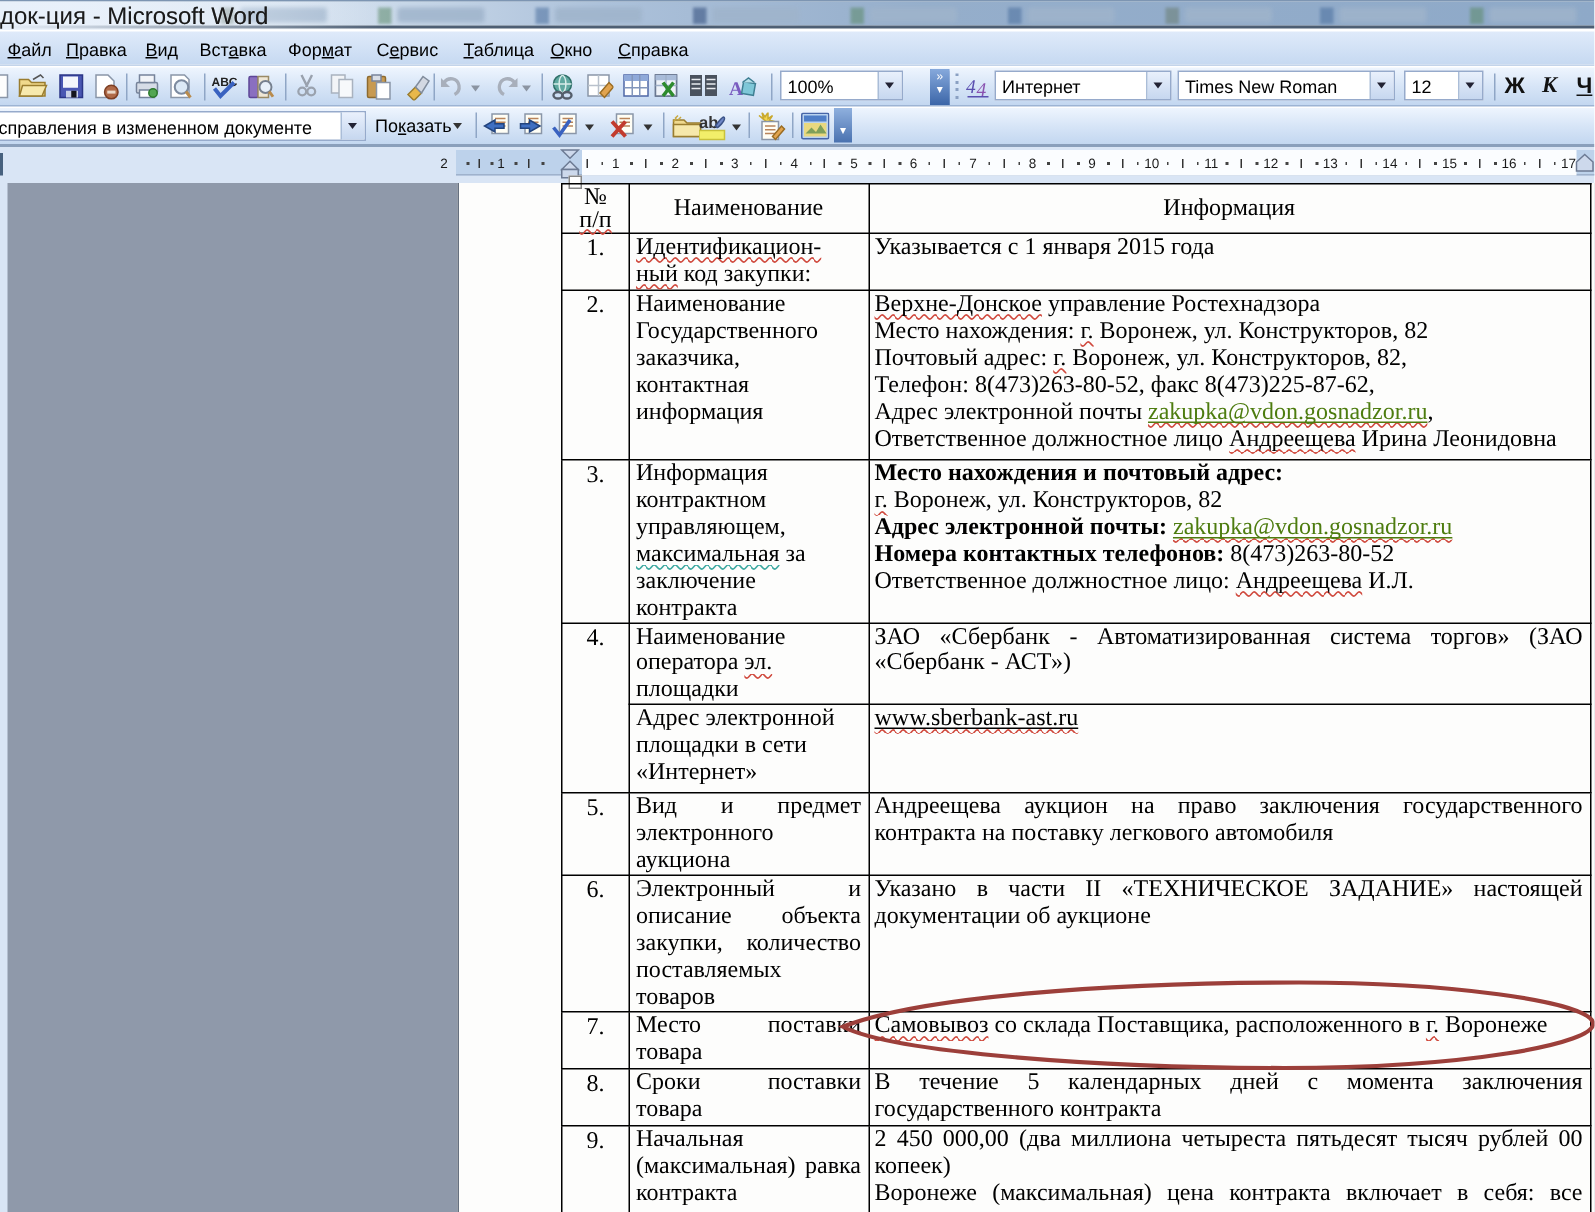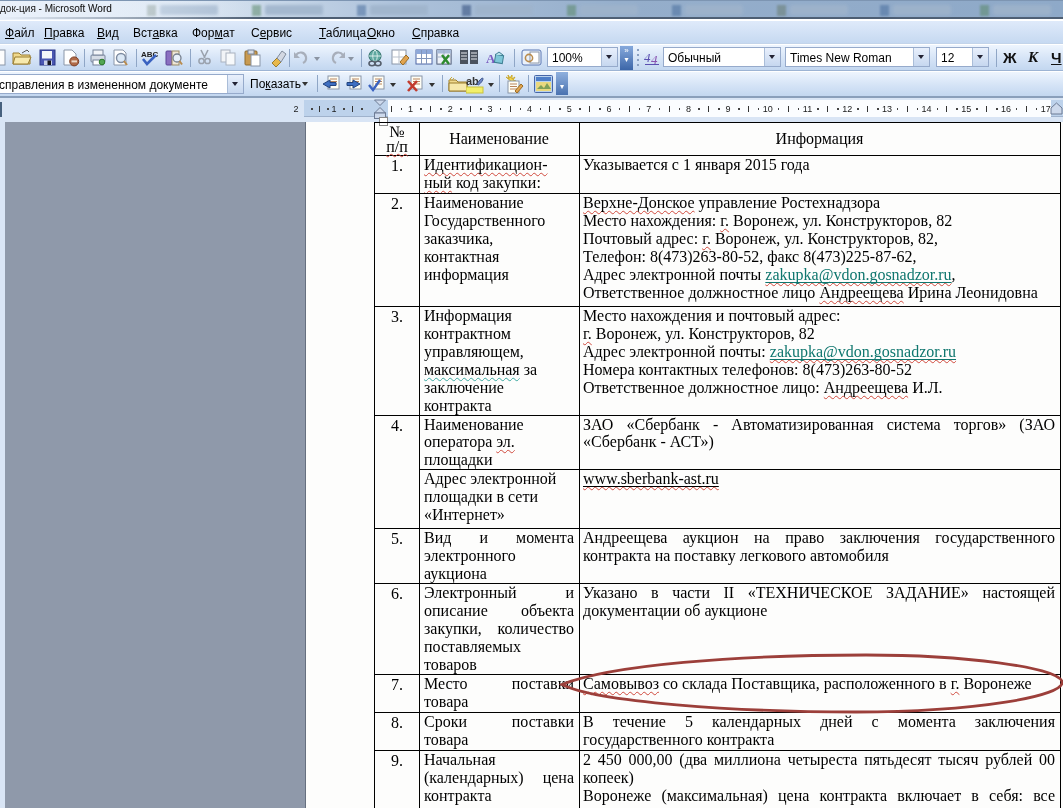--- a/index.html
+++ b/index.html
@@ -1,20 +1,20 @@
 <!DOCTYPE html>
 <html><head><meta charset="utf-8">
 <style>
 * { margin:0; padding:0; box-sizing:border-box; }
 html,body { width:1063px; height:808px; overflow:hidden; }
 body { font-family:"Liberation Sans", sans-serif; position:relative; background:#fff; }
 #titlebar { position:absolute; left:0; top:0; width:1063px; height:19px;
   background:linear-gradient(90deg, #eef4fb 0%, #d8e4f1 18%, #acc1da 38%, #95aecb 58%, #8ea9c8 100%);
   border-top:1px solid #7d95b2; border-bottom:2px solid #4d5e73; }
-#titlebar .title { position:absolute; left:0px; top:2px; font-size:10px; color:#1a1a1a; }
+#titlebar .title { position:absolute; left:0px; top:2px; font-size:16px; color:#1a1a1a; }
 .blob { position:absolute; top:4px; width:58px; height:10px; background:#9fb4cb; opacity:.85; border-radius:2px; filter:blur(1.4px); }
 .blobico { position:absolute; top:4px; width:9px; height:11px; background:#55695f; opacity:.55; filter:blur(1.2px); }
 #menubar { position:absolute; left:0; top:21px; width:1063px; height:23px;
   background:linear-gradient(#dfeafa,#c6d9f1); border-bottom:1px solid #c3d4ea; }
 #menubar .mi { position:absolute; top:5px; font-size:12px; color:#000; }
 .tbrow { position:absolute; left:0; width:1063px;
   background:linear-gradient(#eef5fe 0%, #d7e5f7 50%, #c3d7f0 100%); }
 #toolbar1 { top:45px; height:26px; border-bottom:1px solid #9db4d4; }
 #toolbar2 { top:72px; height:26px; border-bottom:2px solid #8a9fbb; }
 .sep { position:absolute; top:4px; width:1px; height:18px; background:#8fa6c6; }
@@ -30,25 +30,25 @@
 .rdot { position:absolute; top:10px; width:1.5px; height:1.5px; background:#444; }
 .rtick { position:absolute; top:8px; width:1px; height:6px; background:#333; }
 #docarea { position:absolute; left:0; top:122px; width:1063px; height:686px; background:#8f99aa; }
 #page { position:absolute; left:305px; top:0; width:758px; height:686px; background:#fdfdfc; border-left:1px solid #66707f; }
 #tbl { position:absolute; left:68px; top:0px; border-collapse:collapse; table-layout:fixed;
   font-family:"Liberation Serif", serif; font-size:16px; line-height:17.9px; color:#000; }
 #tbl td { border:1px solid #000; vertical-align:top; padding:0 5px 0 4px; overflow:hidden; }
 #tbl td.c3 { padding:0 5px 0 3px; }
 #tbl td.num { text-align:center; padding:1px 2px 0 2px; }
 .jl { text-align:justify; text-align-last:justify; }
-a.lnk { color:#0f766e; text-decoration:underline; }
+a.lnk { color:#4d7c0f; text-decoration:underline; }
 .wred { text-decoration-line:underline; text-decoration-style:wavy; text-decoration-color:#d0493d; text-decoration-thickness:1.4px; text-underline-offset:2px; text-decoration-skip-ink:none; }
 .wteal { text-decoration-line:underline; text-decoration-style:wavy; text-decoration-color:#3ba8a0; text-decoration-thickness:1.4px; text-underline-offset:2px; text-decoration-skip-ink:none; }
 .ul { text-decoration:underline;text-align:right; }
-b { font-weight:normal; }
+b { font-weight:bold; }
 </style></head>
 <body>
 <div id="titlebar">
     <div class="blob" style="left:160px"></div>
 <div class="blobico" style="left:147px;background:#6a7d72"></div>
 <div class="blob" style="left:265px"></div>
 <div class="blobico" style="left:252px;background:#5c8a6a"></div>
 <div class="blob" style="left:370px"></div>
 <div class="blobico" style="left:357px;background:#4a6f9e"></div>
 <div class="blob" style="left:475px"></div>
@@ -67,21 +67,21 @@
     <div style="position:absolute;left:0;top:0;width:260px;height:19px;background:linear-gradient(90deg,#e8f0fa,rgba(232,240,250,0));"></div>
     <div class="title" style="z-index:5">док-ция - Microsoft Word</div>
   </div>
 <div id="menubar">
   <div class="mi" style="left:5px"><u>Ф</u>айл</div>
   <div class="mi" style="left:44px"><u>П</u>равка</div>
   <div class="mi" style="left:97px"><u>В</u>ид</div>
   <div class="mi" style="left:133px">Вст<u>а</u>вка</div>
   <div class="mi" style="left:192px">Фор<u>м</u>ат</div>
   <div class="mi" style="left:251px">С<u>е</u>рвис</div>
-  <div class="mi" style="left:319px"><u>Т</u>аблица</div>
+  <div class="mi" style="left:309px"><u>Т</u>аблица</div>
   <div class="mi" style="left:367px"><u>О</u>кно</div>
   <div class="mi" style="left:412px"><u>С</u>правка</div>
 </div>
 <div id="toolbar1" class="tbrow">
     <svg style="position:absolute;left:-10px;top:4px;" width="16" height="17" viewBox="0 0 16 17">
       <rect x="1" y="1" width="14" height="15" fill="#fdfdfd" stroke="#8a96a8"></rect>
     </svg>
 <svg style="position:absolute;left:12px;top:4px;" width="20" height="17" viewBox="0 0 20 17">
       <path d="M1,4 L7,4 L9,6 L18,6 L18,15 L1,15 Z" fill="#f0d98c" stroke="#9a7d2f"></path>
       <path d="M3,8 L19,8 L16,15 L1,15 Z" fill="#f7e9ad" stroke="#9a7d2f"></path>
@@ -190,34 +190,34 @@
       <text x="0" y="14" font-size="13" font-weight="bold" fill="#7a5cc0" font-family="Liberation Serif">A</text>
       <rect x="9" y="6" width="8" height="8" fill="#7ec7d8" stroke="#3f7f93" transform="rotate(10 13 10)"></rect>
       <path d="M9,6 l4,-3 l4,3" fill="#b5e0ea" stroke="#3f7f93"></path>
     </svg>
 <div class="sep" style="left:514px"></div>
 <svg style="position:absolute;left:521px;top:4px;" width="21" height="18" viewBox="0 0 21 18">
       <rect x="1" y="1" width="19" height="15" rx="2" fill="#eaf1fb" stroke="#5a76b2"></rect>
       <rect x="9" y="3" width="9" height="11" fill="#fff" stroke="#8a96a8"></rect>
       <circle cx="8" cy="9" r="3.6" fill="none" stroke="#b98b4d" stroke-width="1.6"></circle>
     </svg>
-<div class="combo" style="left:547px;width:71px;">
+<div class="combo" style="left:520px;width:82px;">
       <span class="ct">100%</span>
       <span class="cb"></span>
     </div>
 <div style="position:absolute;left:620px;top:1px;width:13px;height:24px;background:linear-gradient(#7fa3d8,#3966a9);"></div>
 <div style="position:absolute;left:620px;top:1px;width:13px;height:24px;background:linear-gradient(#86a9dc,#3c66a8);border-radius:2px 2px 0 0;color:#fff;font-size:8px;text-align:center;line-height:9px;">»<br>▾</div>
 <div style="position:absolute;left:637px;top:4px;width:2px;height:18px;background:repeating-linear-gradient(#8aa0c2 0 2px, transparent 2px 5px);"></div>
 <svg style="position:absolute;left:644px;top:4px;" width="17" height="17" viewBox="0 0 17 17">
       <text x="0" y="13" font-size="13" font-style="italic" fill="#5a4fb0" font-family="Liberation Serif">4</text>
       <text x="7" y="15" font-size="13" font-style="italic" fill="#8a52b0" font-family="Liberation Serif">4</text>
       <line x1="1" y1="15.5" x2="15" y2="15.5" stroke="#5a4fb0"></line>
     </svg>
 <div class="combo" style="left:663px;width:118px;">
-      <span class="ct">Обычный</span>
+      <span class="ct">Интернет</span>
       <span class="cb"></span>
     </div>
 <div class="combo" style="left:785px;width:145px;">
       <span class="ct">Times New Roman</span>
       <span class="cb"></span>
     </div>
 <div class="combo" style="left:936px;width:53px;">
       <span class="ct">12</span>
       <span class="cb"></span>
     </div>
@@ -417,41 +417,41 @@
      <td class="num" rowspan="2">4.</td>
      <td>Наименование<br>оператора <span class="wred">эл.</span><br>площадки</td>
      <td class="c3"><div class="jl">ЗАО «Сбербанк - Автоматизированная система торгов» (ЗАО</div>«Сбербанк - АСТ»)</td>
    </tr>
    <tr style="height:59px">
      <td>Адрес электронной<br>площадки в сети<br>«Интернет»</td>
      <td class="c3"><span class="wred"><span class="ul">www.sberbank-ast.ru</span></span></td>
    </tr>
    <tr style="height:54.5px">
      <td class="num">5.</td>
-     <td><div class="jl">Вид и момента</div>электронного<br>аукциона</td>
+     <td><div class="jl">Вид и предмет</div>электронного<br>аукциона</td>
      <td class="c3"><div class="jl">Андреещева аукцион на право заключения государственного</div>контракта на поставку легкового автомобиля</td>
    </tr>
    <tr style="height:91px">
      <td class="num">6.</td>
      <td><div class="jl">Электронный и</div><div class="jl">описание объекта</div><div class="jl">закупки, количество</div>поставляемых<br>товаров</td>
      <td class="c3"><div class="jl">Указано в части II «ТЕХНИЧЕСКОЕ ЗАДАНИЕ» настоящей</div>документации об аукционе</td>
    </tr>
    <tr style="height:38px">
      <td class="num">7.</td>
      <td><div class="jl">Место поставки</div>товара</td>
      <td class="c3"><span class="wred">Самовывоз</span> со склада Поставщика, расположенного в <span class="wred">г.</span> Воронеже</td>
    </tr>
    <tr style="height:38px">
      <td class="num">8.</td>
      <td><div class="jl">Сроки поставки</div>товара</td>
      <td class="c3"><div class="jl">В течение 5 календарных дней с момента заключения</div>государственного контракта</td>
    </tr>
    <tr style="height:92px">
      <td class="num">9.</td>
-     <td>Начальная<div class="jl">(календарных) цена</div>контракта</td>
+     <td>Начальная<div class="jl">(максимальная) равка</div>контракта</td>
      <td class="c3"><div class="jl">2 450 000,00 (два миллиона четыреста пятьдесят тысяч рублей 00</div>копеек)<div class="jl">Воронеже (максимальная) цена контракта включает в себя: все</div></td>
    </tr>
   </tbody>
       </table>
   <svg style="position:absolute; left:250px; top:530px;" width="513" height="64" viewBox="0 0 513 64">
     <path d="M 6,32.5 C 55,13 180,3 310,3 C 408,3 501,15 506,29.5 C 510,44 420,60 300,60 C 180,60 40,50 6,32.5 Z" fill="none" stroke="#9c3f3a" stroke-width="2.8" stroke-linejoin="miter"></path>
   </svg>
  </div>
 </div>
 

